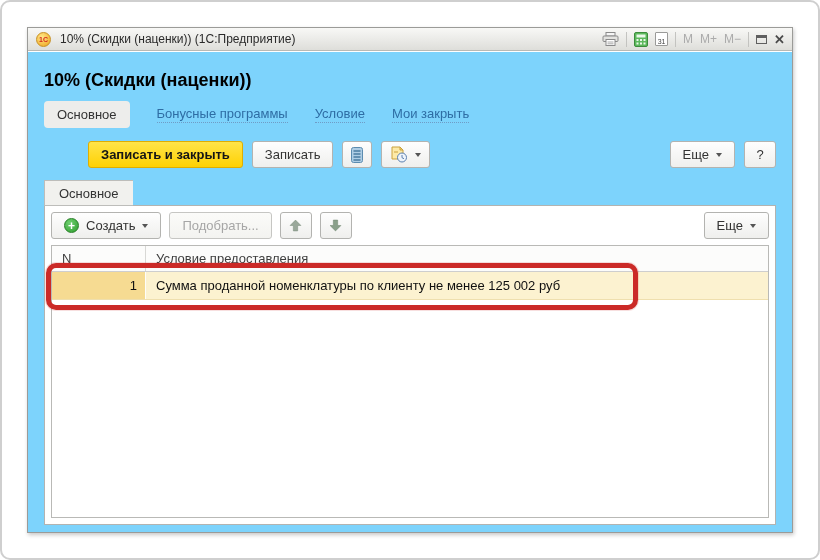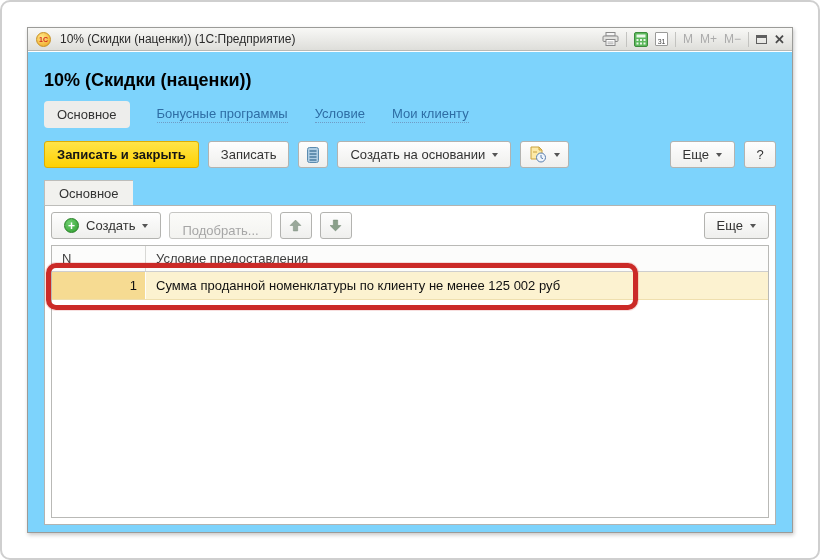--- a/index.html
+++ b/index.html
@@ -64,26 +64,26 @@
     padding: 0 12px; font-size: 13px; color: #333;
     background: linear-gradient(#fefefe, #efefed);
     border: 1px solid #b3b3b0; border-radius: 3px; cursor: pointer;
     white-space: nowrap;
   }
   .btn.icon-only { padding: 0 8px; }
   .btn.primary {
     background: linear-gradient(#ffe449, #ffd103);
     border-color: #dfae00; font-weight: bold; color: #151515;
   }
-  .btn.disabled { color: #a6a6a6; border-color: #c6c6c3; background: linear-gradient(#fbfbf9,#f3f3f0); cursor: default; align-items: flex-end; }
+  .btn.disabled { color: #a6a6a6; border-color: #c6c6c3; background: linear-gradient(#fbfbf9,#f3f3f0); cursor: default; }
   .caret {
     width: 0; height: 0; border-left: 3.5px solid transparent; border-right: 3.5px solid transparent;
     border-top: 4px solid #555; display: inline-block; margin-top: 1px;
   }
-  .toolbar { margin-top: 13px; display: flex; align-items: center; gap: 9px; }
+  .toolbar { margin-top: 13px; display: flex; align-items: center; gap: 9px; margin-left: 44px; }
   .toolbar .spacer { flex: 1; }
   .qbtn { width: 32px; justify-content: center; }
 
   
   .tabs { margin-top: 12px; display: flex; position: relative; z-index: 2; margin-bottom: -1px; }
   .tab {
     height: 26px; padding: 0 14px; font-size: 13px; color: #333;
     display: flex; align-items: center; cursor: pointer;
     border: 1px solid #bdbdba;
   }
@@ -173,44 +173,40 @@
   </div>
 
   <div class="content">
 
     <div class="page-title">10% (Скидки (наценки))</div>
 
     <div class="nav-row">
       <span class="nav-chip">Основное</span>
       <span class="nav-link">Бонусные программы</span>
       <span class="nav-link">Условие</span>
-      <span class="nav-link">Мои клиенту</span>
+      <span class="nav-link">Мои закрыть</span>
     </div>
 
     <div class="toolbar">
       <button class="btn primary">
         <span>Записать и закрыть</span>
       </button>
       <button class="btn">
         <span>Записать</span>
       </button>
       <button class="btn icon-only">
         <span>
           <svg width="12" height="16" viewBox="0 0 12 16">
             <rect x="0.5" y="0.5" width="11" height="15" rx="2" fill="#aecde4" stroke="#5c8cb0"></rect>
             <line x1="2.5" y1="4" x2="9.5" y2="4" stroke="#4a7ba0" stroke-width="1.4"></line>
             <line x1="2.5" y1="7" x2="9.5" y2="7" stroke="#4a7ba0" stroke-width="1.4"></line>
             <line x1="2.5" y1="10" x2="9.5" y2="10" stroke="#4a7ba0" stroke-width="1.4"></line>
             <line x1="2.5" y1="13" x2="9.5" y2="13" stroke="#4a7ba0" stroke-width="1.4"></line>
           </svg>
         </span>
-      </button>
-      <button class="btn">
-        <span>Создать на основании</span>
-        <span class="caret"></span>
       </button>
       <button class="btn icon-only">
         <span>
           <svg width="18" height="17" viewBox="0 0 18 17">
             <path d="M2 1 h8 l3 3 v9 h-11 z" fill="#fdeaa8" stroke="#caa23f"></path>
             <path d="M10 1 l3 3 h-3 z" fill="#f7d874" stroke="#caa23f"></path>
             <line x1="4" y1="6" x2="8" y2="6" stroke="#caa23f"></line>
             <circle cx="12" cy="11.5" r="4.5" fill="#eef4fb" stroke="#5a7fae"></circle>
             <path d="M12 9 v2.7 l2 1" stroke="#5a7fae" fill="none"></path>
           </svg>

